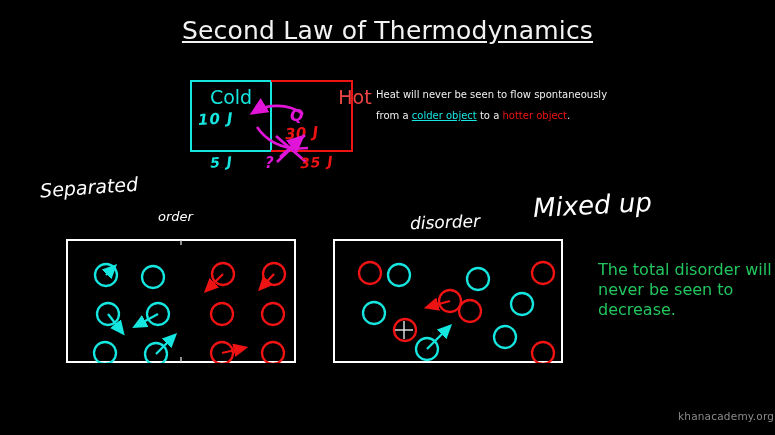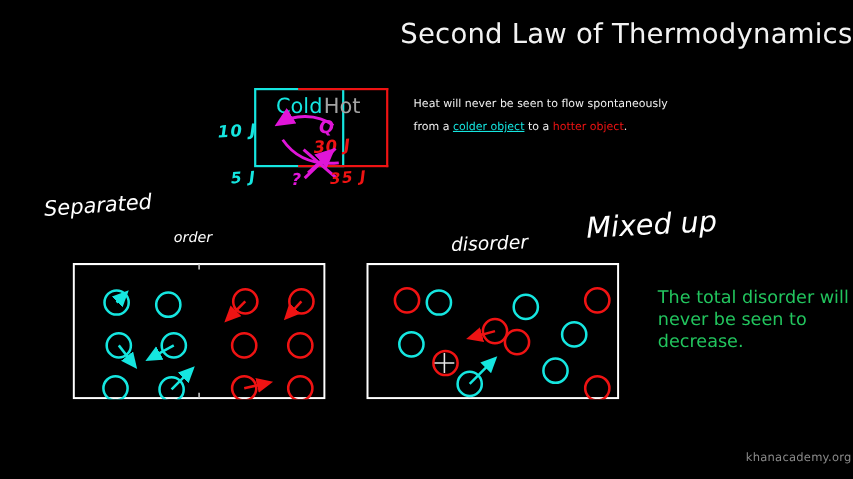--- a/index.html
+++ b/index.html
@@ -7,32 +7,32 @@
     width:775px;height:435px;position:relative;overflow:hidden;
     background:#000;
     font-family:"DejaVu Sans","Liberation Sans",sans-serif;
     color:#fff;
   }
   .stage{position:absolute;inset:0;}
   .abs{position:absolute;}
 
   
   #slide-title{
-    top:16px;left:0;width:775px;text-align:right;
-    font-size:25px;font-weight:400;color:#f2f2f2;letter-spacing:.2px;
+    top:16px;left:0;width:775px;text-align:center;
+    font-size:25px;font-weight:400;color:#f2f2f2;letter-spacing:.2px;text-decoration:underline;
   }
 
   
   #thermo-diagram{left:190px;top:80px;width:165px;height:72px;}
   .halfbox{position:absolute;top:0;height:72px;width:82px;box-sizing:border-box;}
-  #cold-half{left:0;border:2.5px solid #15e6e0;margin-left:41px;}
+  #cold-half{left:0;border:2.5px solid #15e6e0;}
   #hot-half{left:81px;border:2.5px solid #ef1313;border-left:none;}
   .half-label{position:absolute;top:4px;width:100%;text-align:center;font-size:19px;}
   #cold-label{color:#15e6e0;}
-  #hot-label{color:#a3a3a3;}
+  #hot-label{color:#ef4444;padding-left:44px;}
   .hand{font-family:"DejaVu Sans","Liberation Sans",sans-serif;font-weight:600;}
   #cold-energy{left:8px;top:30px;font-size:15px;color:#15e6e0;
     font-style:italic;letter-spacing:1px;transform:rotate(-3deg);}
   #hot-energy{left:95px;top:44px;font-size:15px;color:#ef1313;
     font-style:italic;letter-spacing:.5px;transform:rotate(-4deg);}
   #q-label{left:100px;top:26px;font-size:16px;color:#e015d8;font-style:italic;}
 
   #cold-total{left:20px;top:74px;font-size:14px;color:#15e6e0;
     font-style:italic;letter-spacing:1px;transform:rotate(-4deg);}
   #question-mark{left:75px;top:74px;font-size:15px;color:#e015d8;font-style:italic;}

